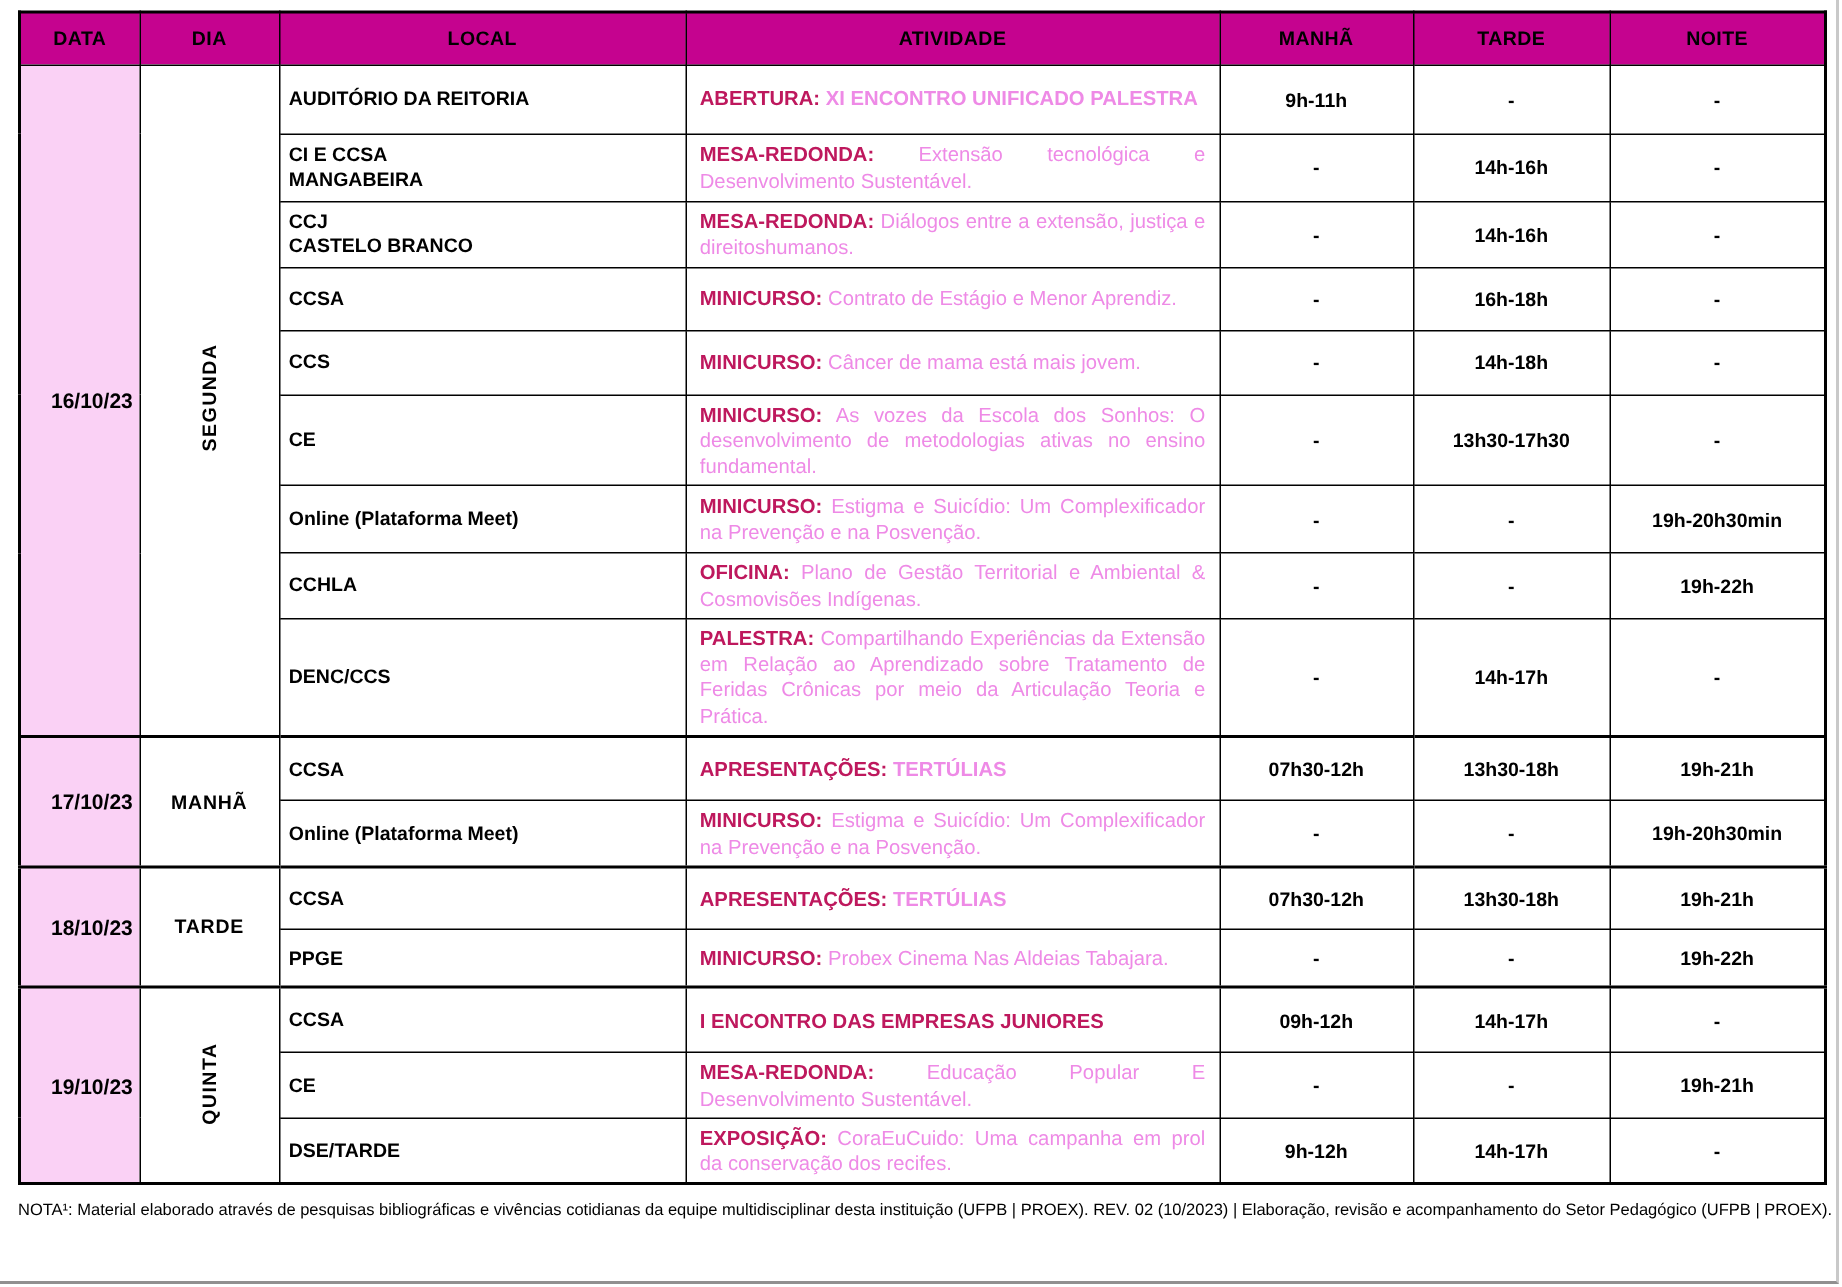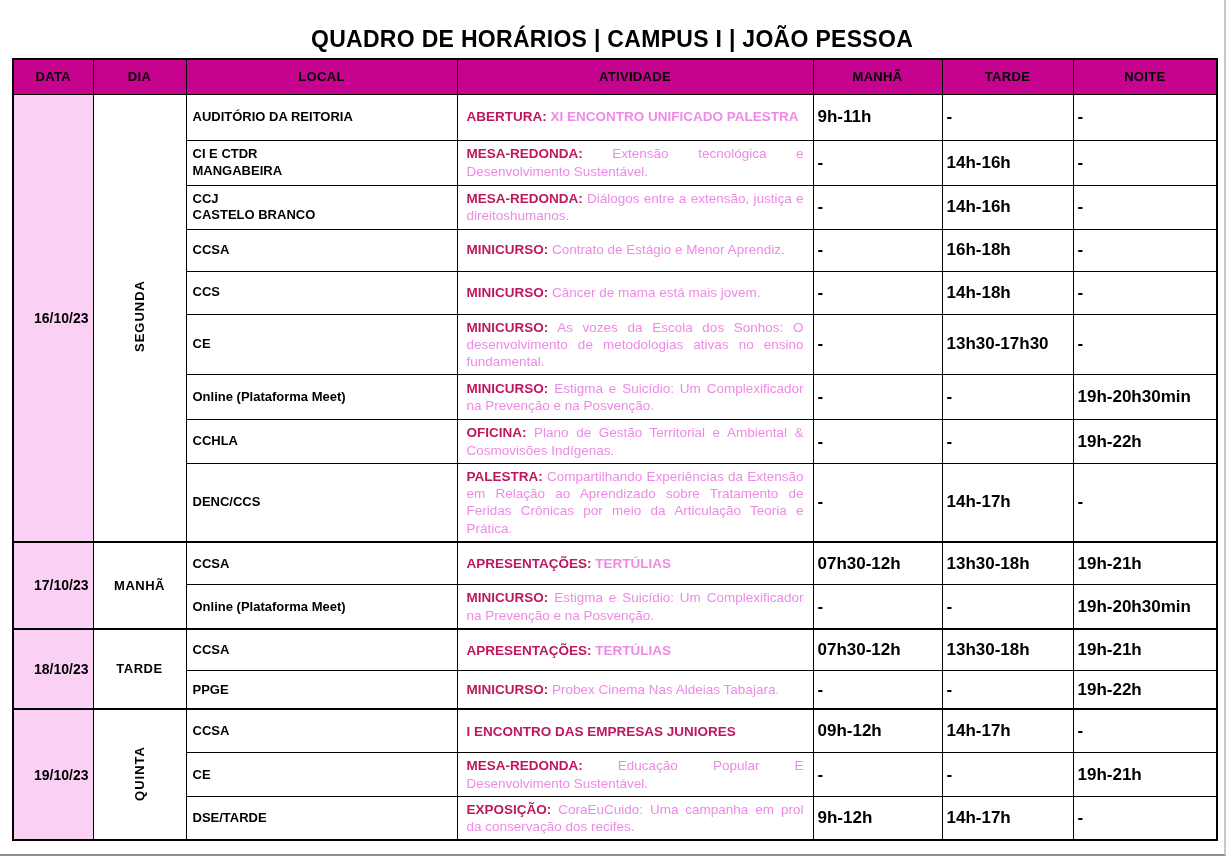--- a/index.html
+++ b/index.html
@@ -83,37 +83,36 @@
     padding: 4px 9px;
     font-size: 13.5px;
     line-height: 1.28;
     text-align: justify;
     text-align-last: left;
   }
   .activity-cell .prefix { font-weight: bold; color: #be185d; }
   .activity-cell .atext  { color: var(--pink, #EE8AE6); }
   .activity-cell .atext.bold { font-weight: bold; }
   .time-cell {
-    text-align: left;
-    font-weight: bold;
-    font-size: 17px;
+    text-align: center;
+    font-weight: bold;
+    font-size: 13px;
     white-space: nowrap;
   }
   .note {
     margin: 10px 0 0 12px;
     font-size: 11px;
     line-height: 1.3;
     color: #000;
   }
 </style>
 <title>QUADRO DE HORÁRIOS | CAMPUS I | JOÃO PESSOA</title></head>
 <body>
 
 <div class="page">
-  <h1 class="title">QUADRO DE HORÁRIOS | CAMPUS I | JOÃO PESSOA</h1>
 
   <table class="schedule">
     <colgroup>
       <col style="width:80px">
         <col style="width:93px">
         <col style="width:271px">
       <col style="width:356px">
         <col style="width:129px">
         <col style="width:131px">
         <col style="width:144px">
@@ -133,21 +132,21 @@
         <tr style="height: 46px;">
           <td class="date-cell" rowspan="9">16/10/23</td>
           <td class="day-cell" rowspan="9"><span class="vert">SEGUNDA</span></td>
           <td class="local-cell">AUDITÓRIO DA REITORIA</td>
           <td class="activity-cell"><span class="prefix">ABERTURA:</span> <span class="atext bold">XI ENCONTRO UNIFICADO PALESTRA</span></td>
           <td class="time-cell">9h-11h</td>
           <td class="time-cell">-</td>
           <td class="time-cell">-</td>
         </tr>
         <tr style="height: 45px;">
-          <td class="local-cell">CI E CTDR
+          <td class="local-cell">CI E CCSA
 MANGABEIRA</td>
           <td class="activity-cell"><span class="prefix">MESA-REDONDA:</span> <span class="atext">Extensão tecnológica e Desenvolvimento Sustentável.</span></td>
           <td class="time-cell">-</td>
           <td class="time-cell">14h-16h</td>
           <td class="time-cell">-</td>
         </tr>
         <tr style="height: 44px;">
           <td class="local-cell">CCJ
 CASTELO BRANCO</td>
           <td class="activity-cell"><span class="prefix">MESA-REDONDA:</span> <span class="atext">Diálogos entre a extensão, justiça e direitoshumanos.</span></td>

